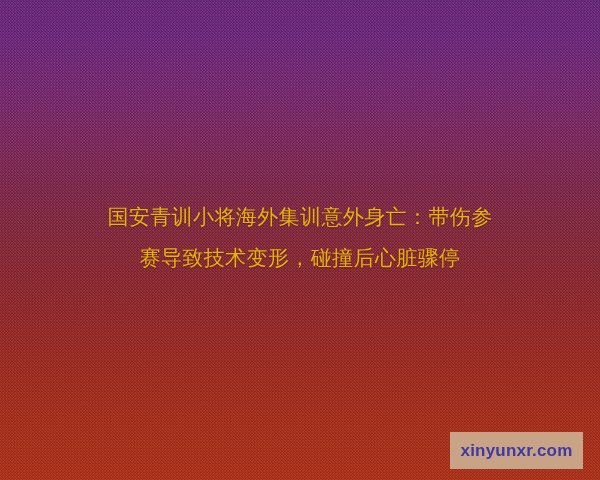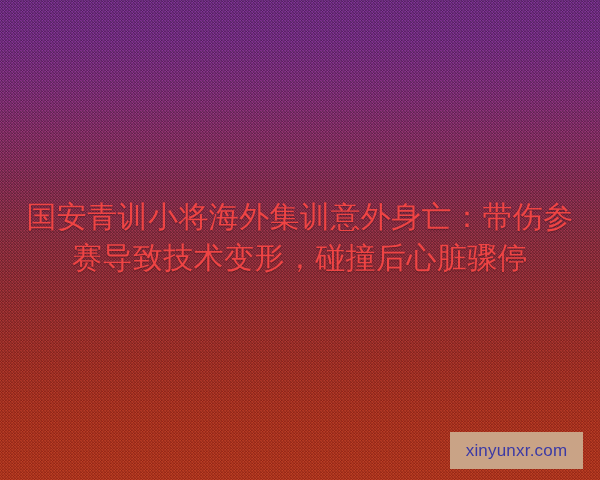--- a/index.html
+++ b/index.html
@@ -68,22 +68,22 @@
 
   
   .headline {
     position: absolute;
     left: 0;
     right: 0;
     top: 196px;
     padding: 0 26px;
     box-sizing: border-box;
     text-align: center;
-    color: #ef4444;
-    font-size: 30px;
+    color: #eab308;
+    font-size: 21px;
     line-height: 41px;
     letter-spacing: 0.4px;
     font-weight: 400;
     text-shadow: 0 1px 2px rgba(0,0,0,.28);
     white-space: pre-line;
   }
 
   
   .watermark {
     position: absolute;
@@ -95,21 +95,21 @@
     display: flex;
     align-items: center;
     justify-content: center;
   }
 
   .watermark-text {
     color: #3b3aa6;
     font-size: 17px;
     letter-spacing: 0.2px;
     line-height: 1;
-    font-weight: 400;
+    font-weight: 700;
   }
 </style>
 </head>
 <body>
 
 <div id="card">
 
   <div class="bg-gradient"></div>
   <div class="bg-noise"></div>
   <div class="bg-noise2"></div>

